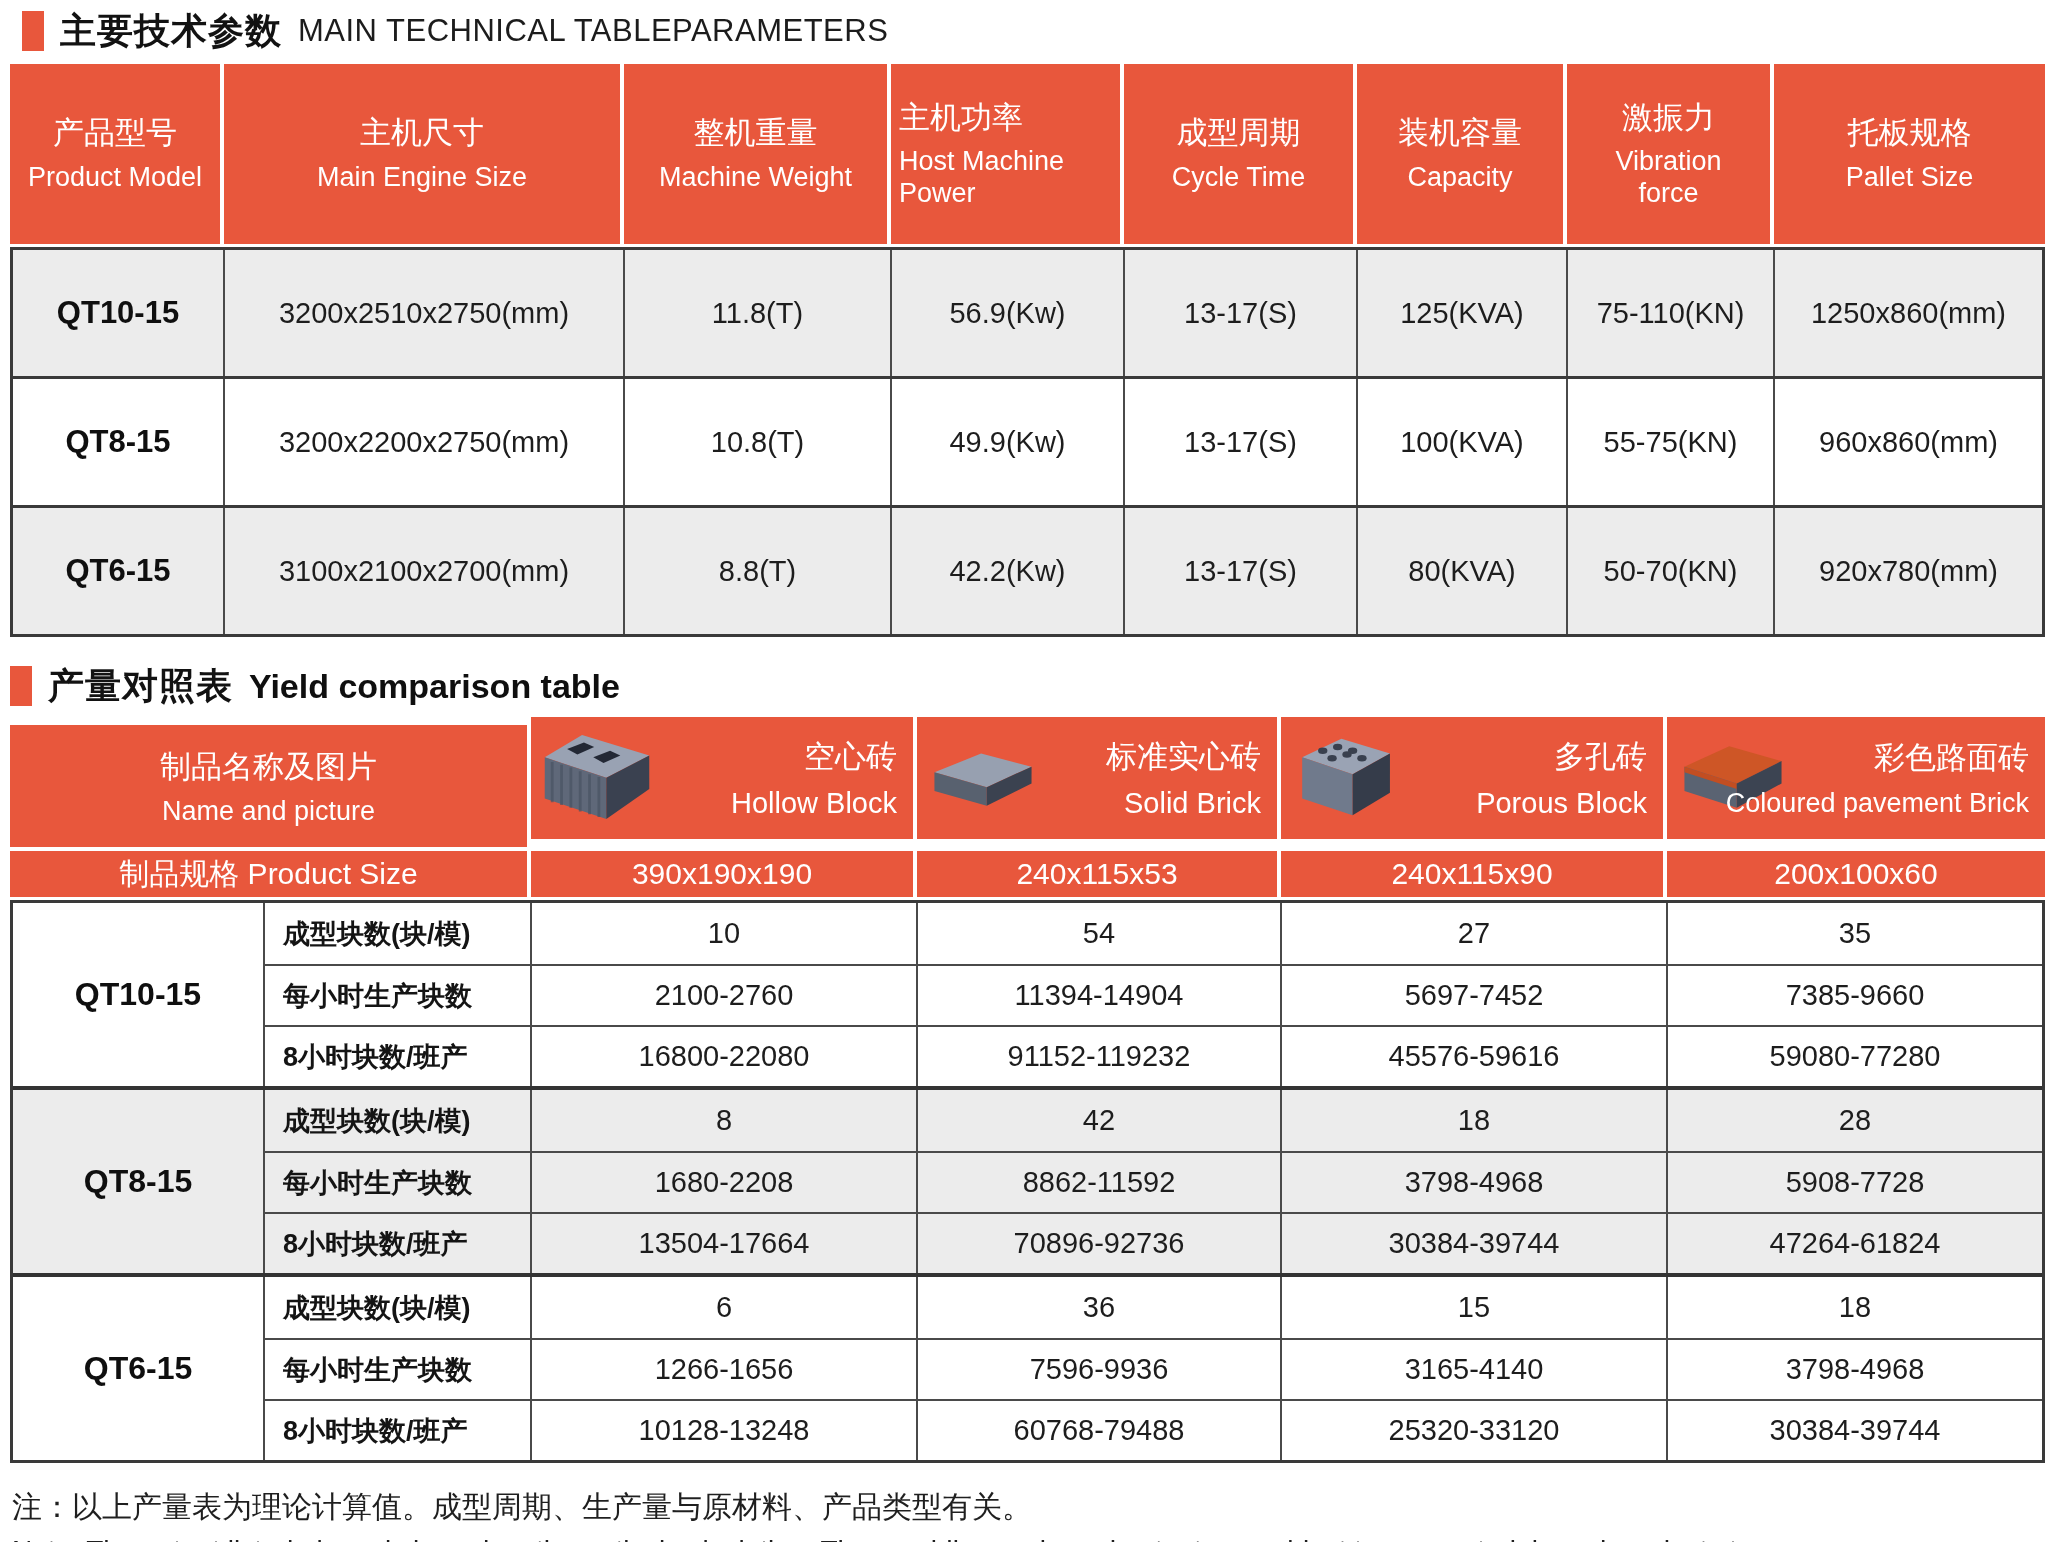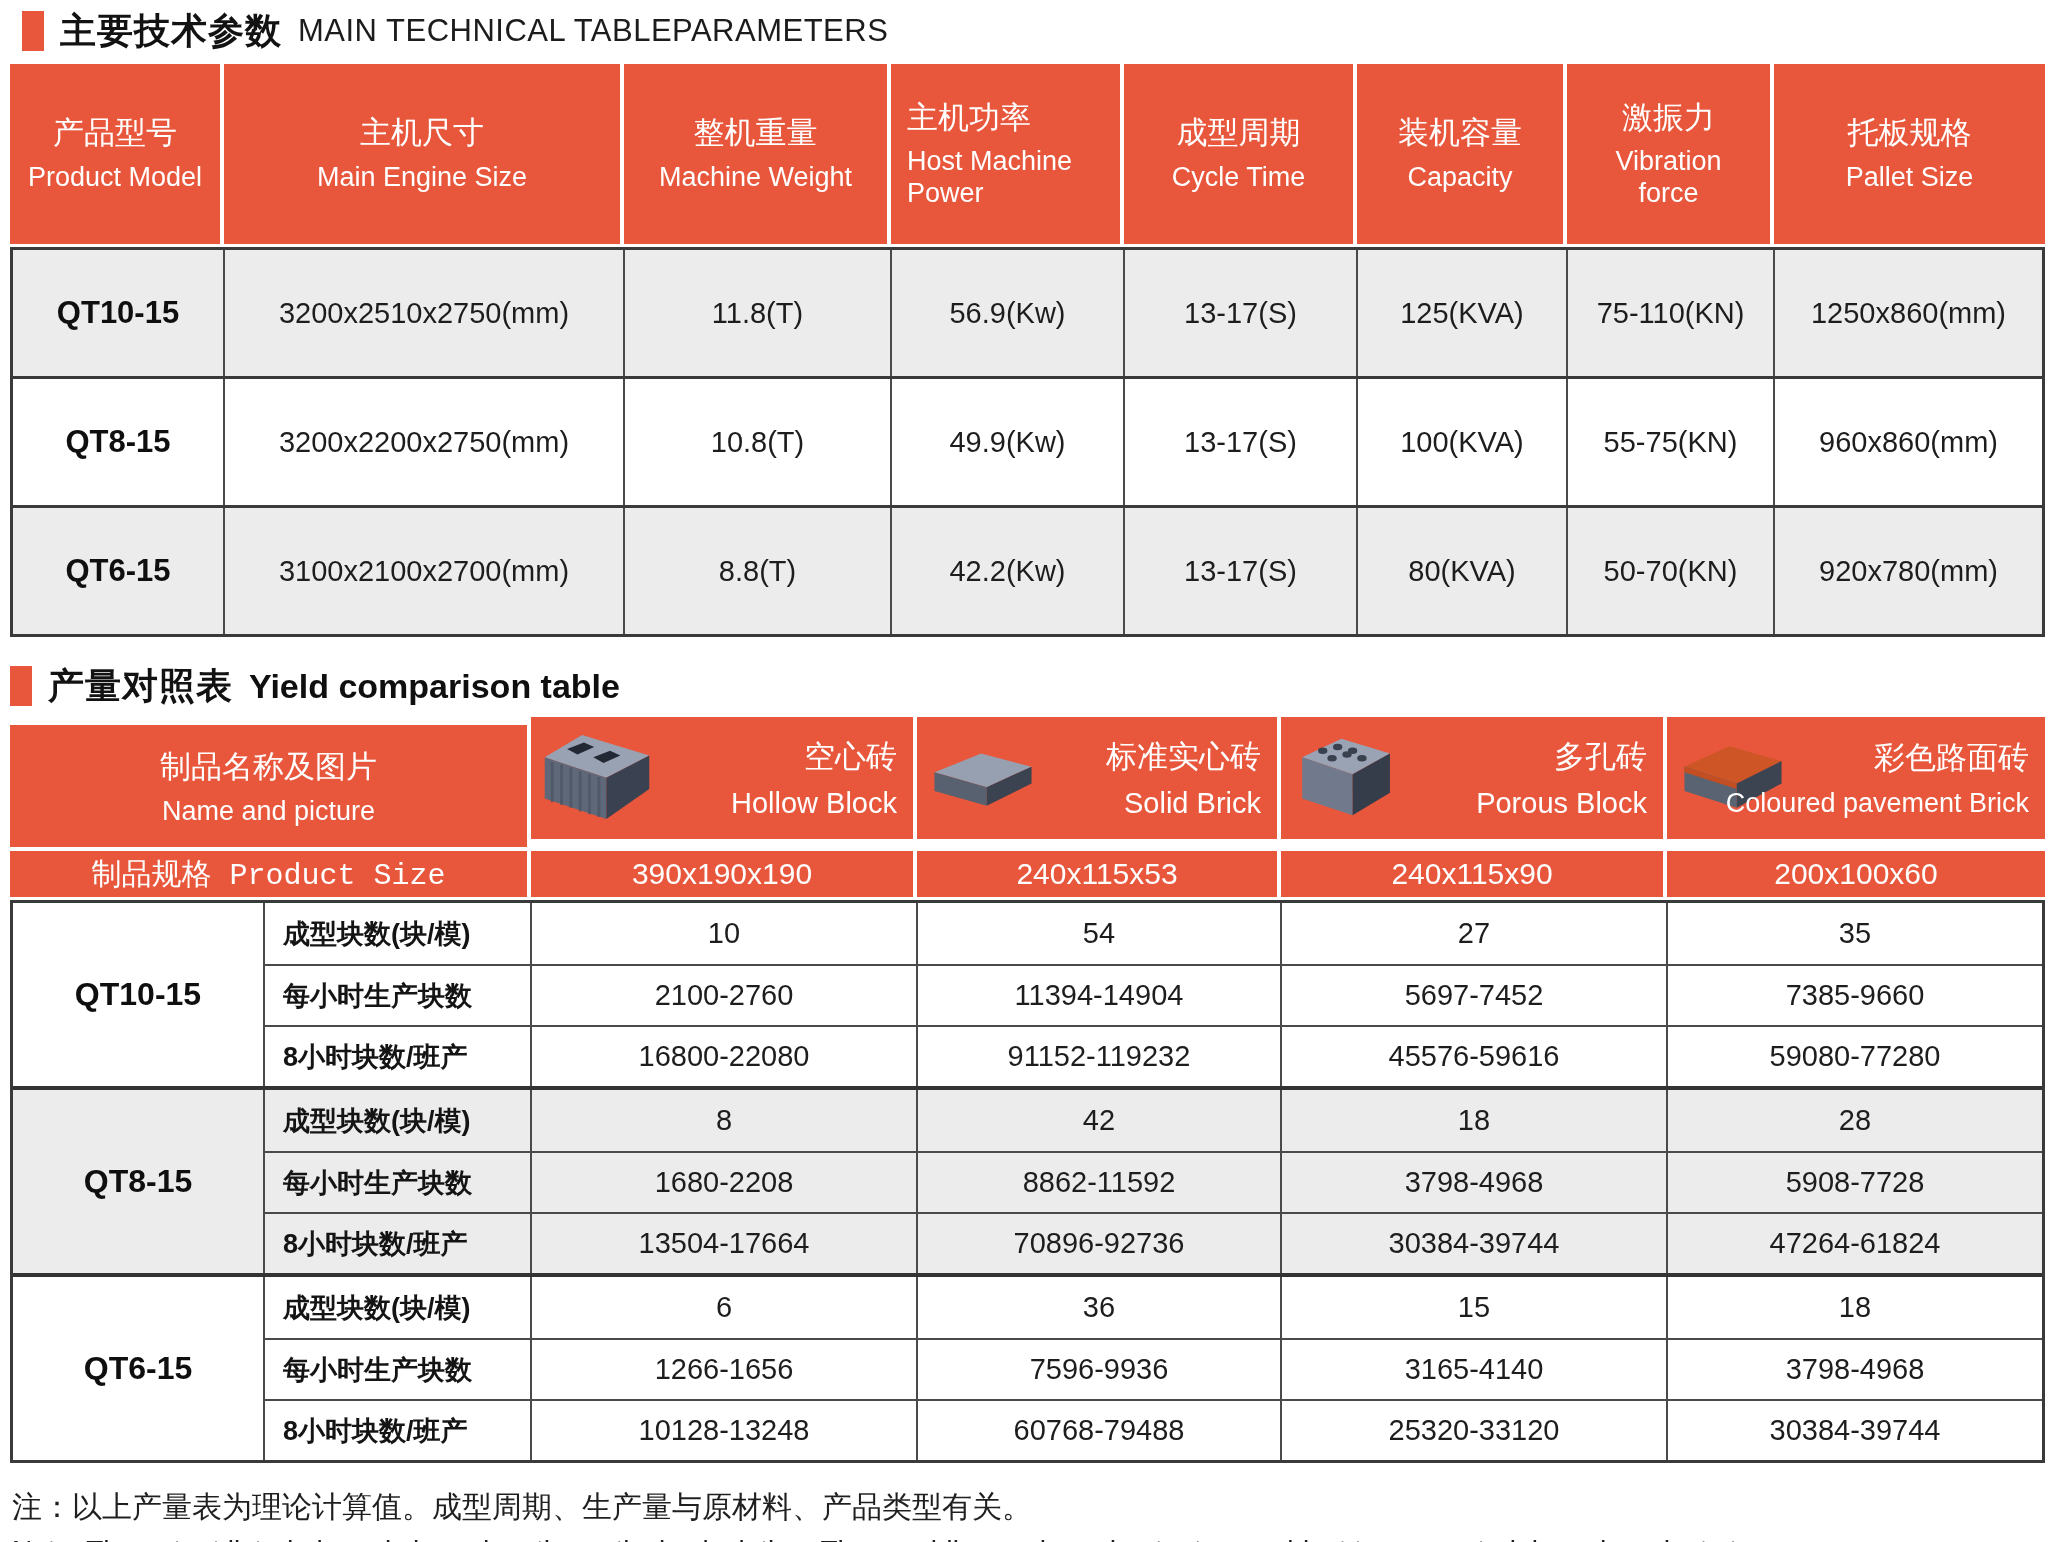--- a/index.html
+++ b/index.html
@@ -14,21 +14,21 @@
   .te-bold{font-size:34px;font-weight:700;color:#0f0f0f;}
 
   
   .t1{margin:10px 0 0 10px;width:2035px;}
   .thead1{display:grid;grid-template-columns:210px 400px 267px 233px 233px 210px 207px 275px;}
   .hc{background:#E8573C;color:#fff;height:180px;box-sizing:border-box;border-left:4px solid #fff;
       display:flex;flex-direction:column;justify-content:center;align-items:center;text-align:center;}
   .hc:first-child{border-left:none;}
   .hc .zh{font-size:31px;line-height:1.2;margin-bottom:10px;}
   .hc .en{font-size:27px;line-height:1.18;}
-  .hc.left{align-items:flex-start;text-align:left;padding-left:16px;}
+  .hc.left{align-items:flex-start;text-align:left;padding-left:8px;}
   .tbody1{margin-top:3px;border:3px solid #3a3a3a;box-sizing:border-box;width:2035px;}
   .row1{display:grid;grid-template-columns:210px 400px 267px 233px 233px 210px 207px auto;height:126px;}
   .row1 + .row1{border-top:3px solid #3a3a3a;}
   .row1.gray{background:#ECECEC;}
   .c{display:flex;align-items:center;justify-content:center;border-left:2px solid #4a4a4a;box-sizing:border-box;
      font-size:29px;color:#1d1d1d;}
   .c:first-child{border-left:none;font-weight:700;font-size:31px;color:#0f0f0f;}
 
   
   .t2{margin:26px 0 0 10px;width:2035px;}
@@ -39,21 +39,21 @@
   .h2c .zh1{font-size:31px;margin-bottom:8px;}
   .h2c .en1{font-size:27px;}
   .icon{position:absolute;left:10px;top:10px;width:112px;height:98px;}
   .icon svg{width:100%;height:100%;}
   .ptext{position:absolute;right:16px;top:50%;transform:translateY(-50%);text-align:right;width:calc(100% - 30px);}
   .ptext .zh{font-size:31px;margin-bottom:9px;}
   .ptext .en{font-size:29px;}
   .tsize{display:grid;grid-template-columns:517px 386px 364px 386px 382px;margin-top:4px;}
   .sc{background:#E8573C;height:46px;color:#fff;display:flex;align-items:center;justify-content:center;
       font-size:30px;border-left:4px solid #fff;box-sizing:border-box;}
-  .sc:first-child{border-left:none;font-family:Liberation Mono, monospace;}
+  .sc:first-child{border-left:none;}
   .tbody2{margin-top:3px;border:3px solid #3a3a3a;box-sizing:border-box;width:2035px;}
   .grp{display:grid;grid-template-columns:250px 267px 386px 364px 386px auto;grid-auto-rows:61px;}
   .grp + .grp{border-top:4px solid #333;}
   .grp.gray{background:#ECECEC;}
   .mcell{grid-row:span 3;display:flex;align-items:center;justify-content:center;font-size:32px;font-weight:700;color:#0f0f0f;}
   .mt{border-left:2px solid #4a4a4a;display:flex;align-items:center;padding-left:18px;font-size:27px;font-weight:700;
       color:#141414;box-sizing:border-box;}
   .vc{border-left:2px solid #4a4a4a;display:flex;align-items:center;justify-content:center;font-size:29px;box-sizing:border-box;}
   .bt{border-top:2px solid #4a4a4a;}
 

